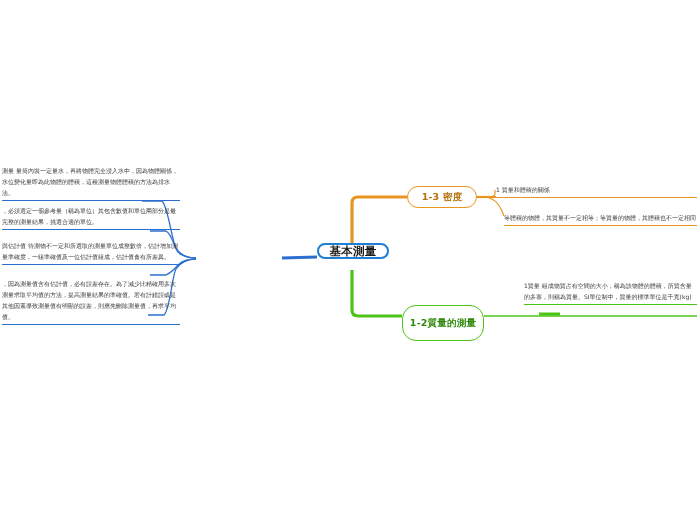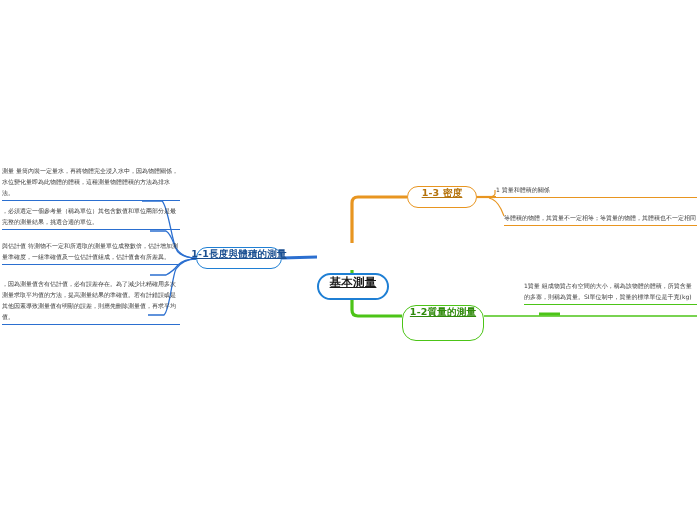--- a/index.html
+++ b/index.html
@@ -30,36 +30,35 @@
     pointer-events: none;
   }
 
   
   .node {
     position: absolute;
     box-sizing: border-box;
     border-radius: 14px;
     background: #ffffff;
     display: flex;
+    align-items: center;
     justify-content: center;
     white-space: nowrap;
     letter-spacing: .2px;
-    text-decoration: underline;
   }
   .node-root {
     border: 2px solid #1f7fd4;
     color: #1a1a1a;
     font-size: 11.5px;
     font-weight: bold;
     padding: 0 10px;
     left: 317px;
     top: 243px;
     width: 72px;
-    height: 27px;
-    margin-top: 30px;
+    height: 16px;
   }
   .node-blue {
     border: 1.6px solid #1f7fd4;
     color: #1b4f91;
     font-size: 9.5px;
     font-weight: bold;
     left: 196px;
     top: 247px;
     width: 86px;
     height: 22px;
@@ -133,23 +132,20 @@
 
     <path d="M484,316 L524,316" stroke="#4cc417" stroke-width="1.6" fill="none"></path>
     <path d="M524,316 L697,316" stroke="#4cc417" stroke-width="1.6" fill="none"></path>
     <path d="M539,314 L560,314" stroke="#4cc417" stroke-width="3" fill="none"></path>
   </svg>
 
   <div class="node node-root">
     <span>基本測量</span>
   </div>
 
-  <div class="node node-blue">
-    <span>1-1長度與體積的測量</span>
-  </div>
 
   <div class="node node-orange">
     <span>1-3 密度</span>
   </div>
 
   <div class="node node-green">
     <span>1-2質量的測量</span>
   </div>
 
   <div class="leaf blue-leaf l1">測量 量筒內裝一定量水，再將物體完全浸入水中，因為物體關係，水位變化量即為此物體的體積，這種測量物體體積的方法為排水法。</div>

